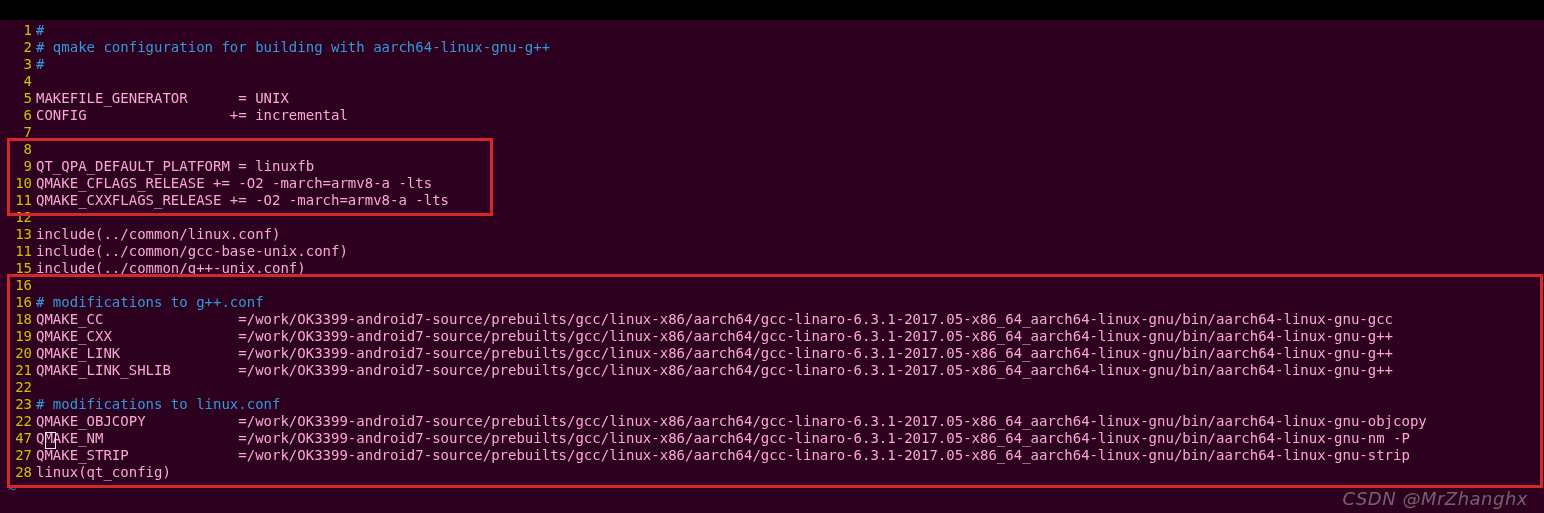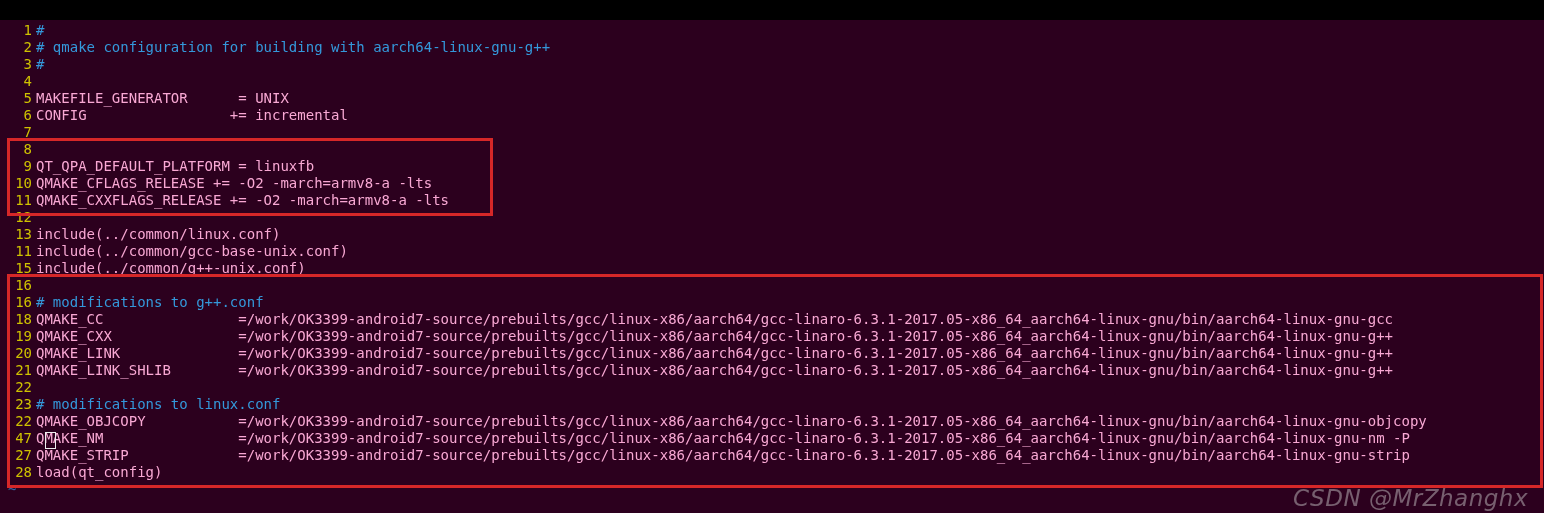--- a/index.html
+++ b/index.html
@@ -3,21 +3,21 @@
 <meta charset="utf-8">
 <style>
   html,body{margin:0;padding:0;background:#2c001e;color:#d3d7cf;font-family:"DejaVu Sans Mono","Consolas",monospace;font-size:14px;line-height:17px;width:1544px;height:513px;overflow:hidden;position:relative}
   .titlebar{height:20px;background:#000;color:#ccc;padding-left:6px;font-size:12px;overflow:hidden;white-space:nowrap}
   .editor{position:relative;padding-top:2px}
   .line{display:flex;white-space:pre}
   .ln{width:32px;text-align:right;color:#cfc200;padding-right:4px;flex-shrink:0}
   .txt{color:#f9a8d4}
   .comment{color:#3498db}
   .box{position:absolute;border:3px solid #d62728;pointer-events:none}
-  .watermark{position:absolute;right:16px;bottom:6px;color:rgba(210,210,210,.45);font-family:"DejaVu Sans","Helvetica Neue",sans-serif;font-size:23px;font-style:italic;font-weight:400;letter-spacing:.5px;pointer-events:none}
+  .watermark{position:absolute;right:16px;bottom:6px;color:rgba(210,210,210,.45);font-family:"DejaVu Sans","Helvetica Neue",sans-serif;font-size:18px;font-style:italic;font-weight:400;letter-spacing:.5px;pointer-events:none}
   .tilde{color:#3465a4;padding-left:8px}
   .cursor{position:absolute;width:9px;height:15px;border:1px solid #eee;pointer-events:none}
 </style>
 </head>
 <body>
 
 <div class="titlebar">
   <span>  </span>
 </div>
 
@@ -41,21 +41,21 @@
     <div class="line"><span class="ln">16</span><span><span class="comment"># modifications to g++.conf</span></span></div>
     <div class="line"><span class="ln">18</span><span><span class="txt">QMAKE_CC                =/work/OK3399-android7-source/prebuilts/gcc/linux-x86/aarch64/gcc-linaro-6.3.1-2017.05-x86_64_aarch64-linux-gnu/bin/aarch64-linux-gnu-gcc</span></span></div>
     <div class="line"><span class="ln">19</span><span><span class="txt">QMAKE_CXX               =/work/OK3399-android7-source/prebuilts/gcc/linux-x86/aarch64/gcc-linaro-6.3.1-2017.05-x86_64_aarch64-linux-gnu/bin/aarch64-linux-gnu-g++</span></span></div>
     <div class="line"><span class="ln">20</span><span><span class="txt">QMAKE_LINK              =/work/OK3399-android7-source/prebuilts/gcc/linux-x86/aarch64/gcc-linaro-6.3.1-2017.05-x86_64_aarch64-linux-gnu/bin/aarch64-linux-gnu-g++</span></span></div>
     <div class="line"><span class="ln">21</span><span><span class="txt">QMAKE_LINK_SHLIB        =/work/OK3399-android7-source/prebuilts/gcc/linux-x86/aarch64/gcc-linaro-6.3.1-2017.05-x86_64_aarch64-linux-gnu/bin/aarch64-linux-gnu-g++</span></span></div>
     <div class="line"><span class="ln">22</span><span><span class="txt"></span></span></div>
     <div class="line"><span class="ln">23</span><span><span class="comment"># modifications to linux.conf</span></span></div>
     <div class="line"><span class="ln">22</span><span><span class="txt">QMAKE_OBJCOPY           =/work/OK3399-android7-source/prebuilts/gcc/linux-x86/aarch64/gcc-linaro-6.3.1-2017.05-x86_64_aarch64-linux-gnu/bin/aarch64-linux-gnu-objcopy</span></span></div>
     <div class="line"><span class="ln">47</span><span><span class="txt">QMAKE_NM                =/work/OK3399-android7-source/prebuilts/gcc/linux-x86/aarch64/gcc-linaro-6.3.1-2017.05-x86_64_aarch64-linux-gnu/bin/aarch64-linux-gnu-nm -P</span></span></div>
     <div class="line"><span class="ln">27</span><span><span class="txt">QMAKE_STRIP             =/work/OK3399-android7-source/prebuilts/gcc/linux-x86/aarch64/gcc-linaro-6.3.1-2017.05-x86_64_aarch64-linux-gnu/bin/aarch64-linux-gnu-strip</span></span></div>
-    <div class="line"><span class="ln">28</span><span><span class="txt">load(qt_config)</span></span></div>
+    <div class="line"><span class="ln">28</span><span><span class="txt">linux(qt_config)</span></span></div>
   </div>
 
 <div class="tilde">~</div>
 
 <div class="watermark">CSDN @MrZhanghx</div>
 
 <div class="box" style="top: 138px; left: 7px; width: 480px; height: 72px;"></div>
 <div class="box" style="top: 274px; left: 7px; width: 1530px; height: 208px;"></div>
 <div class="cursor" style="top: 432px; left: 45px;"></div>
 

